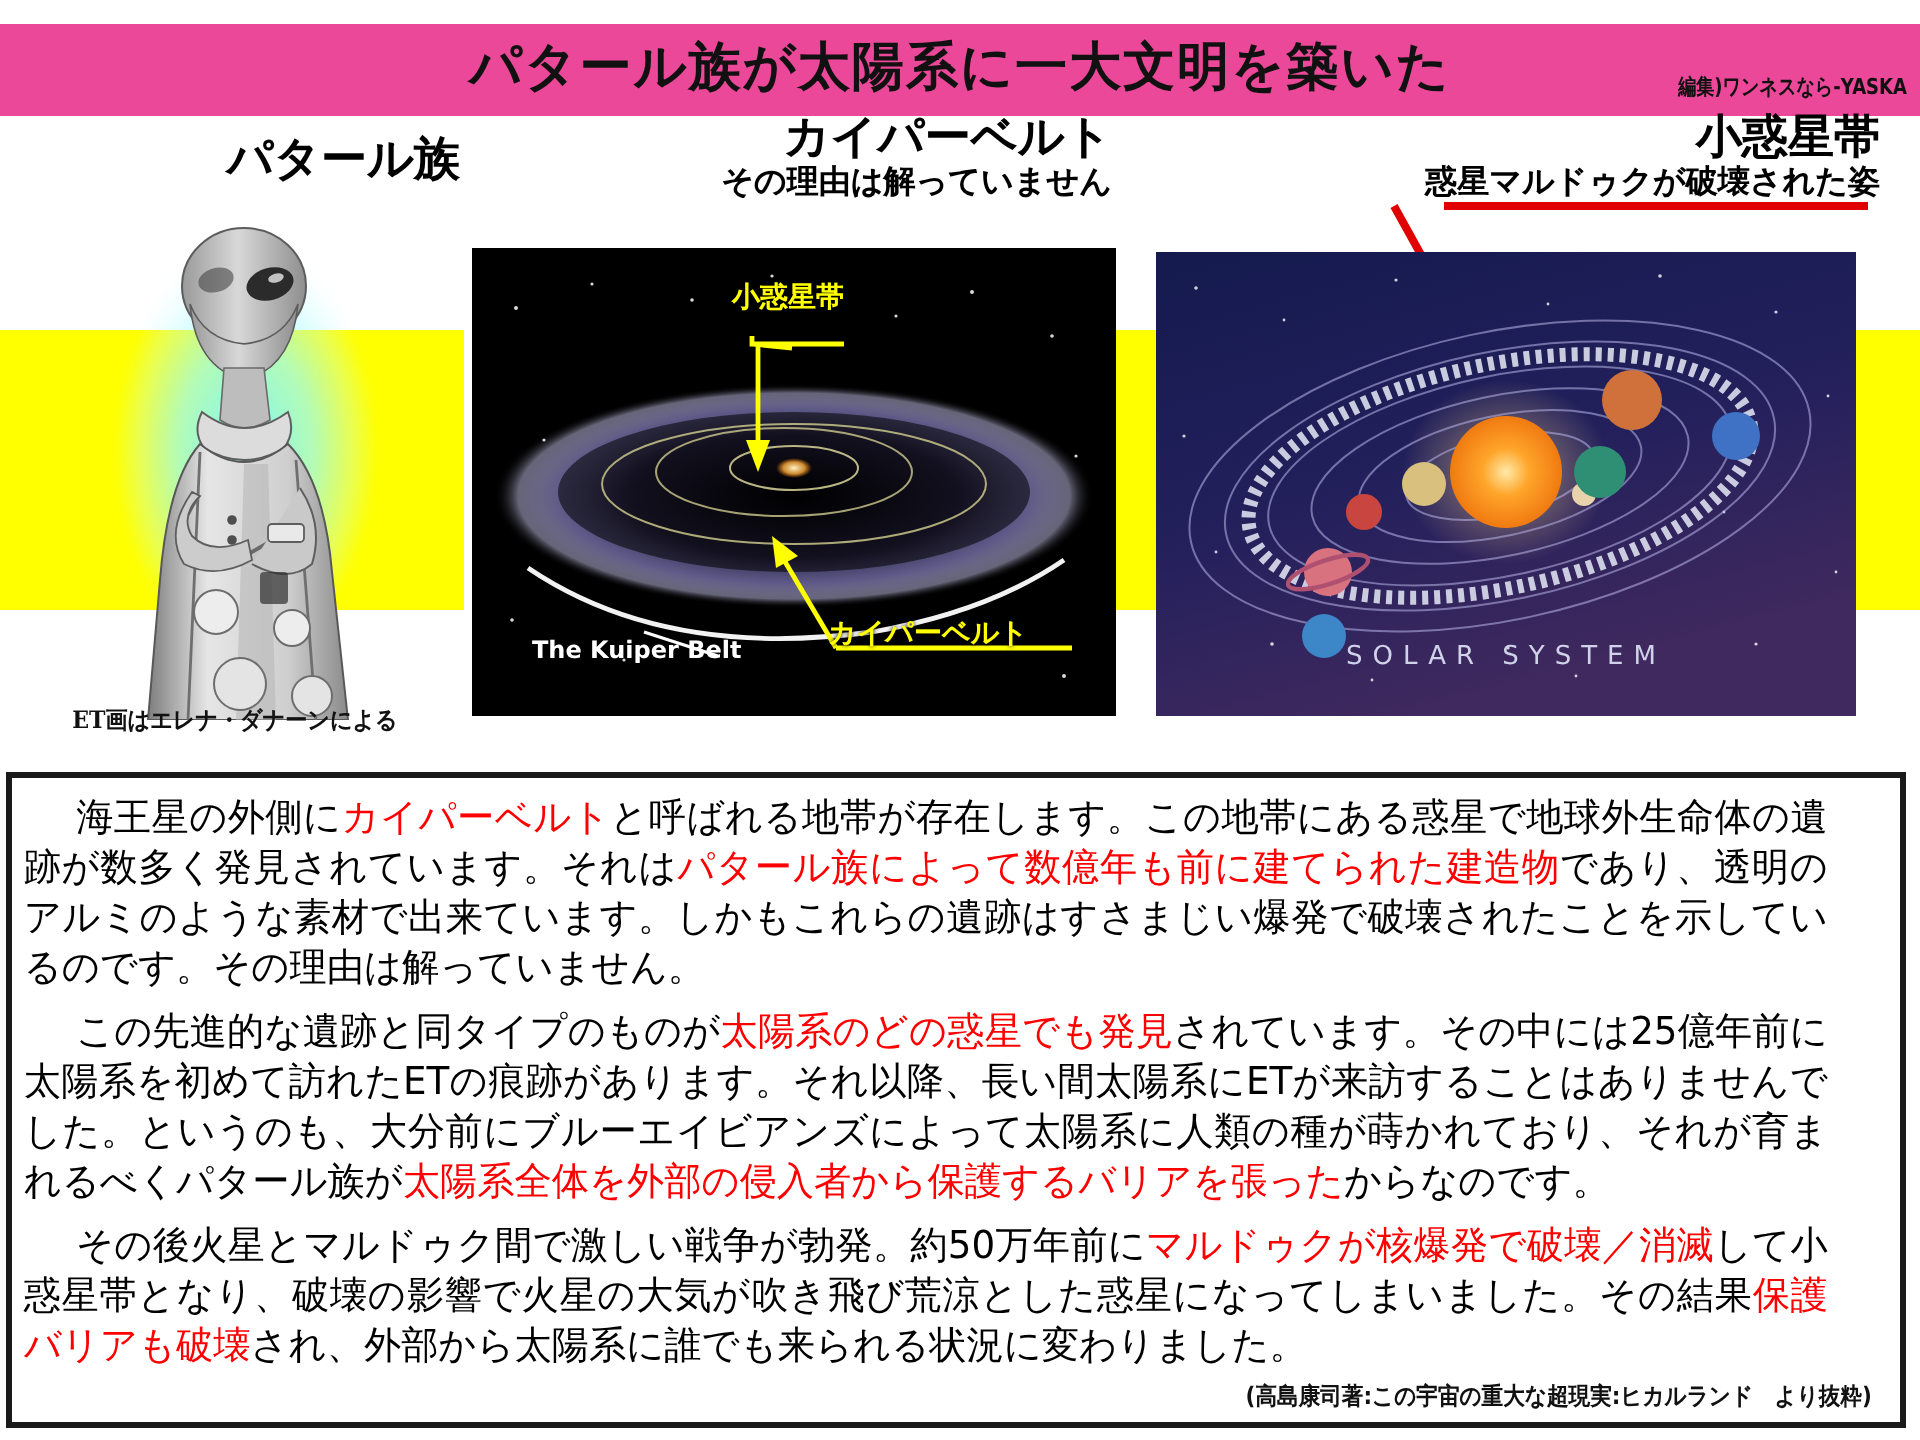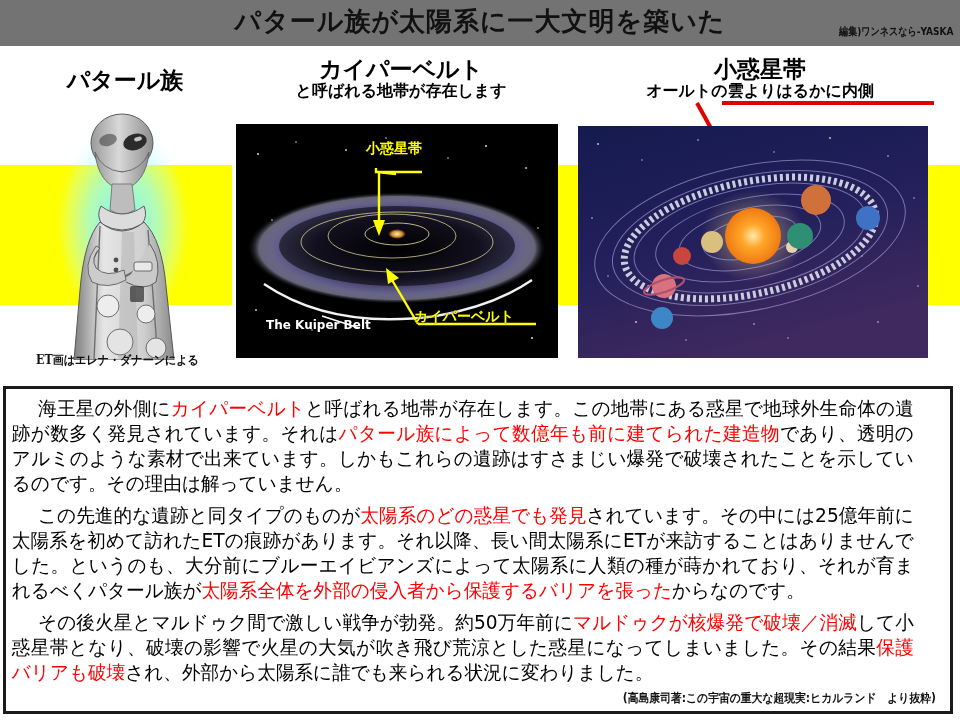--- a/index.html
+++ b/index.html
@@ -5,22 +5,22 @@
   html,body{margin:0;padding:0;}
   body{
     width:960px;height:720px;overflow:hidden;
     background:#ffffff;
     font-family:"DejaVu Sans","Liberation Sans",sans-serif;
   }
   .page{position:relative;width:960px;height:720px;}
 
   
   .header{
-    position:absolute;left:0;top:0;width:960px;height:46px;
-    background:#737373;
+    position:absolute;left:0;top:12px;width:960px;height:46px;
+    background:#ec4899;
     border-bottom:3px solid #ffffff;
   }
   .header-title{
     position:absolute;left:0;top:4px;width:960px;
     text-align:center;
     font-size:26px;font-weight:bold;color:#111111;
     letter-spacing:1px;
     font-family:"DejaVu Sans","Liberation Sans",sans-serif;
   }
   .header-credit{
@@ -30,21 +30,21 @@
     white-space:nowrap;
   }
 
   
   .band{position:absolute;top:165px;height:140px;background:#ffff00;}
   .band-left{left:0;width:232px;}
   .band-mid{left:556px;width:22px;}
   .band-right{left:928px;width:32px;}
 
   
-  .panel-head{position:absolute;text-align:center;color:#000;}
+  .panel-head{position:absolute;text-align:right;color:#000;}
   .panel-head .h1{font-size:23px;font-weight:bold;line-height:1.08;}
   .panel-head .h2{font-size:16px;font-weight:bold;line-height:1.12;}
 
   #head-patar{left:20px;top:68px;width:210px;}
   #head-kuiper{left:246px;top:57px;width:310px;}
   #head-belt{left:580px;top:57px;width:360px;}
 
   
   .red-arrow-line{
     position:absolute;left:722px;top:101px;width:212px;height:4px;
@@ -135,26 +135,26 @@
     <div class="header-title">パタール族が太陽系に一大文明を築いた</div>
     <div class="header-credit">編集)ワンネスなら-YASKA</div>
   </div>
 
   <div class="panel-head" id="head-patar">
     <div class="h1">パタール族</div>
   </div>
 
   <div class="panel-head" id="head-kuiper">
     <div class="h1">カイパーベルト</div>
-    <div class="h2">と呼ばれる地帯が存在します</div>
+    <div class="h2">その理由は解っていません</div>
   </div>
 
   <div class="panel-head" id="head-belt">
     <div class="h1">小惑星帯</div>
-    <div class="h2">オールトの雲よりはるかに内側</div>
+    <div class="h2">惑星マルドゥクが破壊された姿</div>
   </div>
 
   <div class="red-arrow-line"></div>
   <div class="red-arrow-diag"></div>
   <div class="red-arrow-head"></div>
 
   <div class="et-wrap">
     <div class="et-glow"></div>
     <svg class="et-body" viewBox="0 0 170 250">
       <defs>
@@ -315,20 +315,21 @@
       <circle cx="214" cy="121" r="6" fill="#e8d3ad"></circle>
       <circle cx="134" cy="116" r="11" fill="#d9c07e"></circle>
       <circle cx="104" cy="130" r="9" fill="#c9453f"></circle>
       <circle cx="222" cy="110" r="13" fill="#2f8f74"></circle>
       <circle cx="238" cy="74" r="15" fill="#d0713c"></circle>
       <circle cx="290" cy="92" r="12" fill="#3f72c4"></circle>
       <circle cx="86" cy="160" r="12" fill="#d9727f"></circle>
       <ellipse cx="86" cy="160" rx="21" ry="6" fill="none" stroke="#b05070" stroke-width="2.2" transform="rotate(-18 86 160)"></ellipse>
       <circle cx="84" cy="192" r="11" fill="#3d87c9"></circle>
     </svg>
+    <div class="solar-label">SOLAR SYSTEM</div>
   </div>
 
   <div class="textbox">
     <p class="para p1">
       <span class="indent"></span><span>海王星の外側に</span><span class="hl">カイパーベルト</span><span>と呼ばれる地帯が存在します。この地帯にある惑星で地球外生命体の遺跡が数多く発見されています。それは</span><span class="hl">パタール族によって数億年も前に建てられた建造物</span><span>であり、透明のアルミのような素材で出来ています。しかもこれらの遺跡はすさまじい爆発で破壊されたことを示しているのです。その理由は解っていません。</span>
     </p>
     <p class="para p2">
       <span class="indent"></span><span>この先進的な遺跡と同タイプのものが</span><span class="hl">太陽系のどの惑星でも発見</span><span>されています。その中には25億年前に太陽系を初めて訪れたETの痕跡があります。それ以降、長い間太陽系にETが来訪することはありませんでした。というのも、大分前にブルーエイビアンズによって太陽系に人類の種が蒔かれており、それが育まれるべくパタール族が</span><span class="hl">太陽系全体を外部の侵入者から保護するバリアを張った</span><span>からなのです。</span>
     </p>
     <p class="para p3">

